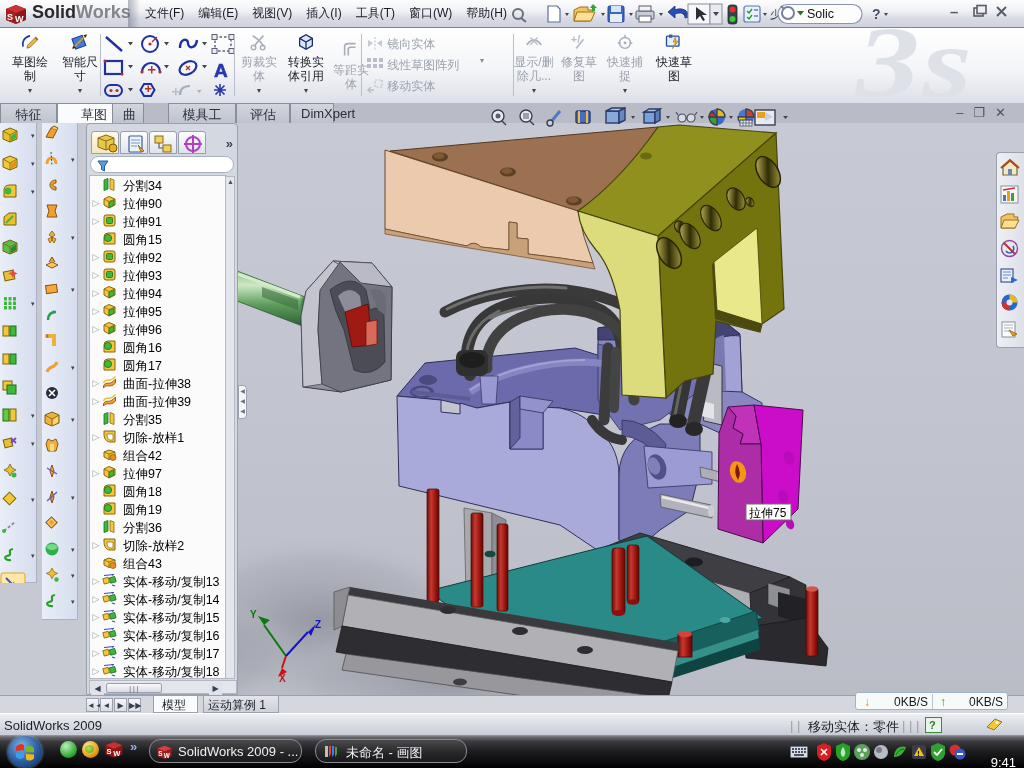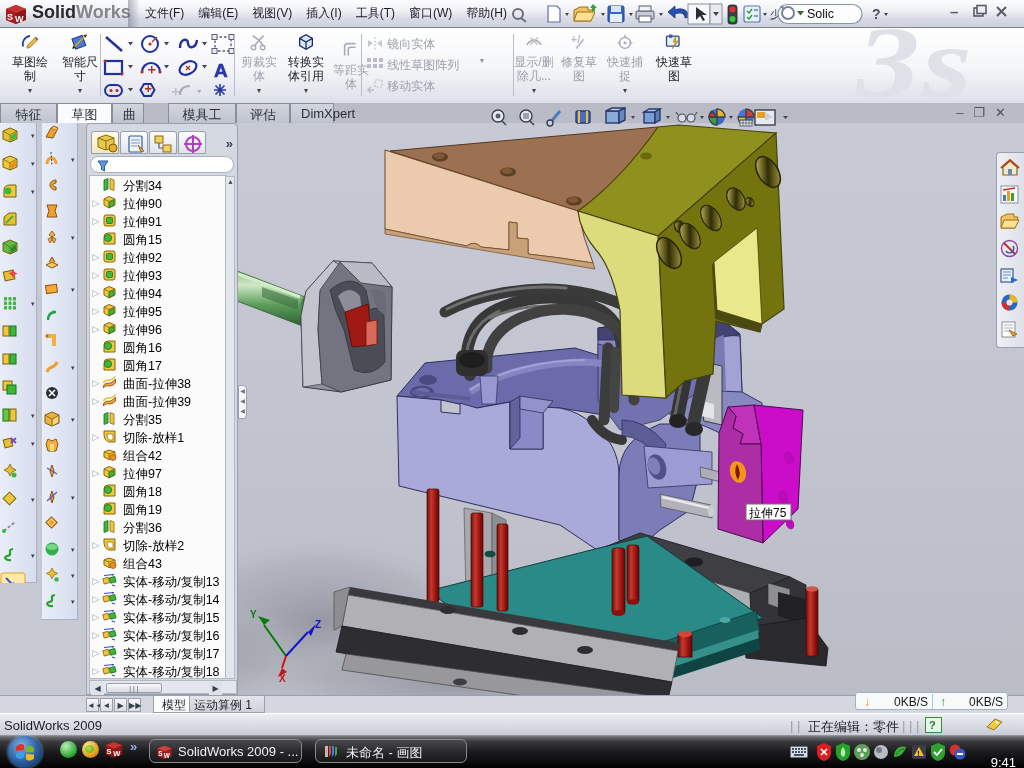--- a/index.html
+++ b/index.html
@@ -49,21 +49,21 @@
 .navbtn { position:absolute; top:2px; width:13px; height:14px; background:linear-gradient(#f6f7f9,#d9dce3); border:1px solid #9aa0ad; font-size:8px; color:#33404f; text-align:center; line-height:13px; }
 .mtab { position:absolute; top:0px; height:17px; font-size:12px; color:#21242c; padding:1px 8px 0 8px; background:linear-gradient(#e3e5ea,#cdd0d8); border:1px solid #9aa0ad; border-top:none; }
 .mtab.active { background:#fafbfc; }
 
 #statusbar { position:absolute; left:0; top:713px; width:1024px; height:22px; background:linear-gradient(#eceef2,#c9ccd6); border-top:1px solid #fff; font-size:13px; color:#1c1e26; }
 
 #netbox { position:absolute; left:855px; top:692px; width:153px; height:18px; background:#f6fbf9; border:1px solid #9fb4c8; border-radius:3px; font-size:12px; color:#14161c; }
 
 #taskbar { position:absolute; left:0; top:735px; width:1024px; height:33px;
   background:linear-gradient(#9fa0a8 0%, #6a6a70 6%, #3a3a3e 20%, #1c1c1f 50%, #0c0c0e 80%, #000 100%); }
-.taskbtn { position:absolute; top:4px; height:24px; background:linear-gradient(#4a4a4e,#262628 60%,#1a1a1c); border:1px solid #8a8a90; border-radius:6px; color:#eef0f2; font-size:13px;padding-left:44px; }
+.taskbtn { position:absolute; top:4px; height:24px; background:linear-gradient(#4a4a4e,#262628 60%,#1a1a1c); border:1px solid #8a8a90; border-radius:11px; color:#eef0f2; font-size:13px;padding-left:44px; }
 #tray { position:absolute; right:0px; top:0px; height:33px; }
 #clock { position:absolute; right:8px; top:9px; color:#fff; font-size:13px;margin-top:11px; }
 </style>
 </head>
 <body>
 <div id="root">
   <div id="viewportwrap">
   <svg width="1024" height="572" viewBox="0 123 1024 572" style="position:absolute;left:0;top:123px">
     <defs>
       <linearGradient id="vbg" x1="0" y1="0" x2="0" y2="1">
@@ -484,21 +484,21 @@
       <svg class="icon16" width="24" height="22" viewBox="0 0 24 22">
         <rect x="3" y="4" width="15" height="12" rx="1" fill="#e8f0fa" stroke="#2a4a9a" stroke-width="1.6"></rect>
         <path d="M6,2 L10,2 L10,6 L6,6 Z" fill="#3a5ab4"></path>
         <path d="M14,4 L11,11 L14,11 L10,19 L17,10 L14,10 Z" fill="#f0c020" stroke="#a07810" stroke-width="0.8"></path>
       </svg>
       <div>快速草<br>图</div>
     </div>
   </div>
   <div id="tabrow">
     <div class="ctab" style="left:0px;width:57px">特征</div>
-    <div class="ctab active" style="left:57px;width:55px">草图</div>
+    <div class="ctab active" style="left:57px;width:74px">草图</div>
     <div class="ctab" style="left:112px;width:32px">曲面</div>
     <div class="ctab" style="left:168px;width:68px">模具工具</div>
     <div class="ctab" style="left:236px;width:54px">评估</div>
     <div class="ctab" style="left:290px;width:44px">DimXpert</div>
     <div style="position:absolute;right:8px;top:2px;color:#4c5160;font-size:13px;letter-spacing:10px">–❐✕</div>
   </div>
   <div id="lbg"></div>
   <div id="lstrip1"><svg id="ls1" width="37" height="460">
         <g transform="translate(2,4)">
           <path d="M1,4.0 L8.0,1 L15,4.0 L15,12.0 L8.0,15 L1,12.0 Z" fill="#e8c030" stroke="#7a6210" stroke-width="1"></path>
@@ -1053,26 +1053,26 @@
     <path d="M4,5 l8,0 0,6 -8,0 z" fill="#e8a020"></path>
       <path d="M12,5 l8,5 -8,4 z" fill="#c8d0dc"></path>
     <path d="M30,9 l5,0 -2.5,3 z" fill="#404550"></path>
   </svg>
   <div id="mtabrow">
     <div class="navbtn" style="left:86px">◄◄</div>
     <div class="navbtn" style="left:100px">◄</div>
     <div class="navbtn" style="left:114px">▶</div>
     <div class="navbtn" style="left:128px">▶▶</div>
     <div class="mtab active" style="left:153px;width:45px">模型</div>
-    <div class="mtab" style="left:189px;width:76px;padding:1px 4px 0 4px">运动算例 1</div>
+    <div class="mtab" style="left:203px;width:76px;padding:1px 4px 0 4px">运动算例 1</div>
   </div>
   <div id="statusbar">
     <span style="position:absolute;left:4px;top:4px">SolidWorks 2009</span>
     <span style="position:absolute;left:790px;top:4px;color:#9aa0ac">| |</span>
-    <span style="position:absolute;left:808px;top:4px">正在编辑：零件</span>
+    <span style="position:absolute;left:808px;top:4px">移动实体：零件</span>
     <span style="position:absolute;left:902px;top:4px;color:#9aa0ac">| | |</span>
     <svg width="17" height="16" viewBox="0 0 17 16" style="position:absolute;left:925px;top:3px">
         <rect x="0.5" y="0.5" width="16" height="15" fill="#e8f4e8" stroke="#3a8a3a"></rect>
         <text x="4" y="12" font-size="11" font-weight="bold" fill="#2a7a2a">?</text>
       </svg>
     <svg width="20" height="16" viewBox="0 0 20 16" style="position:absolute;left:985px;top:3px">
         <path d="M2,10 L10,2 L17,5 L9,13 Z" fill="#f0c838" stroke="#9a7a18" stroke-width="1"></path>
         <circle cx="12" cy="5.5" r="1.5" fill="#fff"></circle>
       </svg>
   </div>

